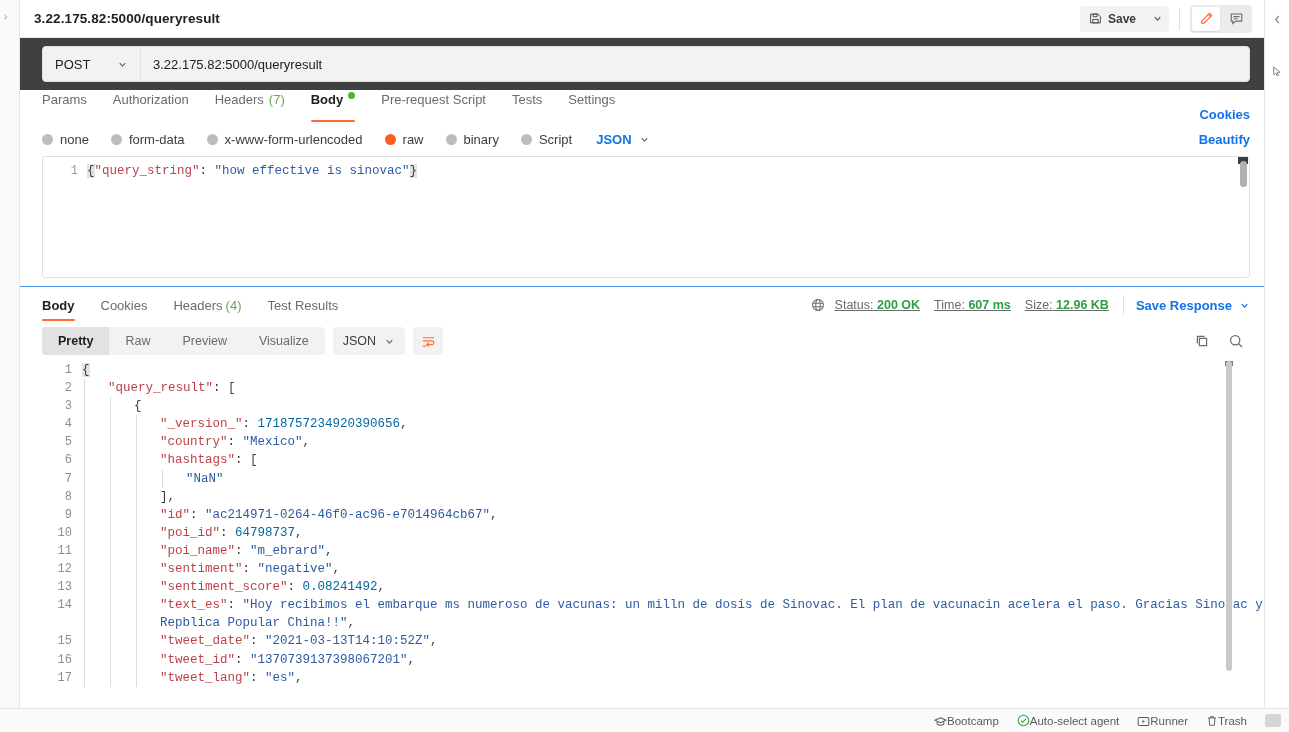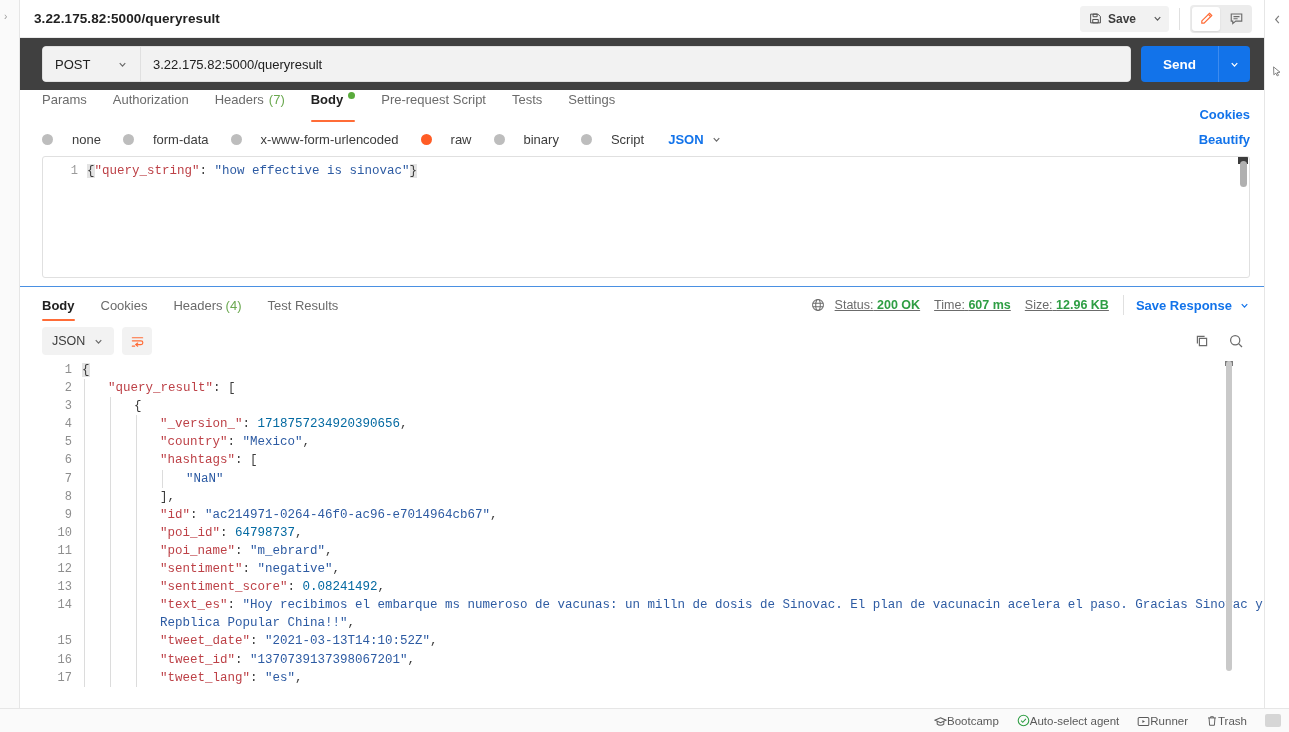--- a/index.html
+++ b/index.html
@@ -129,21 +129,21 @@
   .dot-green { width: 7px; height: 7px; border-radius: 50%; background: #5aab3c; display: inline-block; }
   .tabs-right { margin-left: auto; display: flex; align-items: center; }
   .link-blue { color: #1273ea; font-size: 13px; font-weight: bold; cursor: pointer; }
 
   
   .body-type-row {
     height: 34px; flex: 0 0 34px;
     display: flex; align-items: center; gap: 0;
     padding: 0 14px 0 22px;
   }
-  .radio-item { display: flex; align-items: center; gap: 19px; margin-right: 22px; cursor: pointer; font-size: 13px; color: #3c3c3c; }
+  .radio-item { display: flex; align-items: center; gap: 7px; margin-right: 22px; cursor: pointer; font-size: 13px; color: #3c3c3c; }
   .radio-dot { width: 11px; height: 11px; border-radius: 50%; background: #bdbdbd; flex: 0 0 11px; }
   .radio-item.selected .radio-dot { background: #ff5c25; }
   .fmt-sel { display: flex; align-items: center; gap: 7px; cursor: pointer; color: #1273ea; font-size: 13px; font-weight: bold; margin-left: 2px; }
   .fmt-sel .caret { color: #6b6b6b; font-weight: normal; font-size: 11px; }
 
   
   .req-editor-wrap {
     flex: 0 0 122px; height: 122px;
     margin: 0 14px 0 22px;
     border: 1px solid #e0e0e0; border-radius: 3px;
@@ -306,28 +306,20 @@
         <div class="method-sel">
           <span>POST</span>
           <span class="caret">
             <svg width="11" height="11" viewBox="0 0 12 12" fill="none" stroke="#6b6b6b" stroke-width="1.3">
                 <path d="M3 4.5 6 7.8 9 4.5"></path>
               </svg>
           </span>
         </div>
         <input class="url-input" type="text" value="3.22.175.82:5000/queryresult" style="">
       </div>
-      <div class="send-group">
-        <button class="send-btn">Send</button>
-        <div class="send-caret">
-          <svg width="11" height="11" viewBox="0 0 12 12" fill="none" stroke="#ffffff" stroke-width="1.4">
-              <path d="M3 4.5 6 7.8 9 4.5"></path>
-            </svg>
-        </div>
-      </div>
     </div>
 
     <div class="req-tabs">
       <div class="rtab">
         <span>Params</span>
       </div>
       <div class="rtab">
         <span>Authorization</span>
       </div>
       <div class="rtab">
@@ -435,20 +427,26 @@
         <span class="link-blue">Save Response</span>
         <span style="margin-left:7px;">
           <svg width="11" height="11" viewBox="0 0 12 12" fill="none" stroke="#1273ea" stroke-width="1.3">
               <path d="M3 4.5 6 7.8 9 4.5"></path>
             </svg>
         </span>
       </div>
     </div>
 
     <div class="viewer-bar">
+      <div class="seg">
+        <div class="seg-item active">Pretty</div>
+        <div class="seg-item">Raw</div>
+        <div class="seg-item">Preview</div>
+        <div class="seg-item">Visualize</div>
+      </div>
       <div class="fmt-pill">
         <span>JSON</span>
         <span class="caret">
           <svg width="11" height="11" viewBox="0 0 12 12" fill="none" stroke="#6b6b6b" stroke-width="1.3">
               <path d="M3 4.5 6 7.8 9 4.5"></path>
             </svg>
         </span>
       </div>
       <div class="wrap-btn">
         <span>

